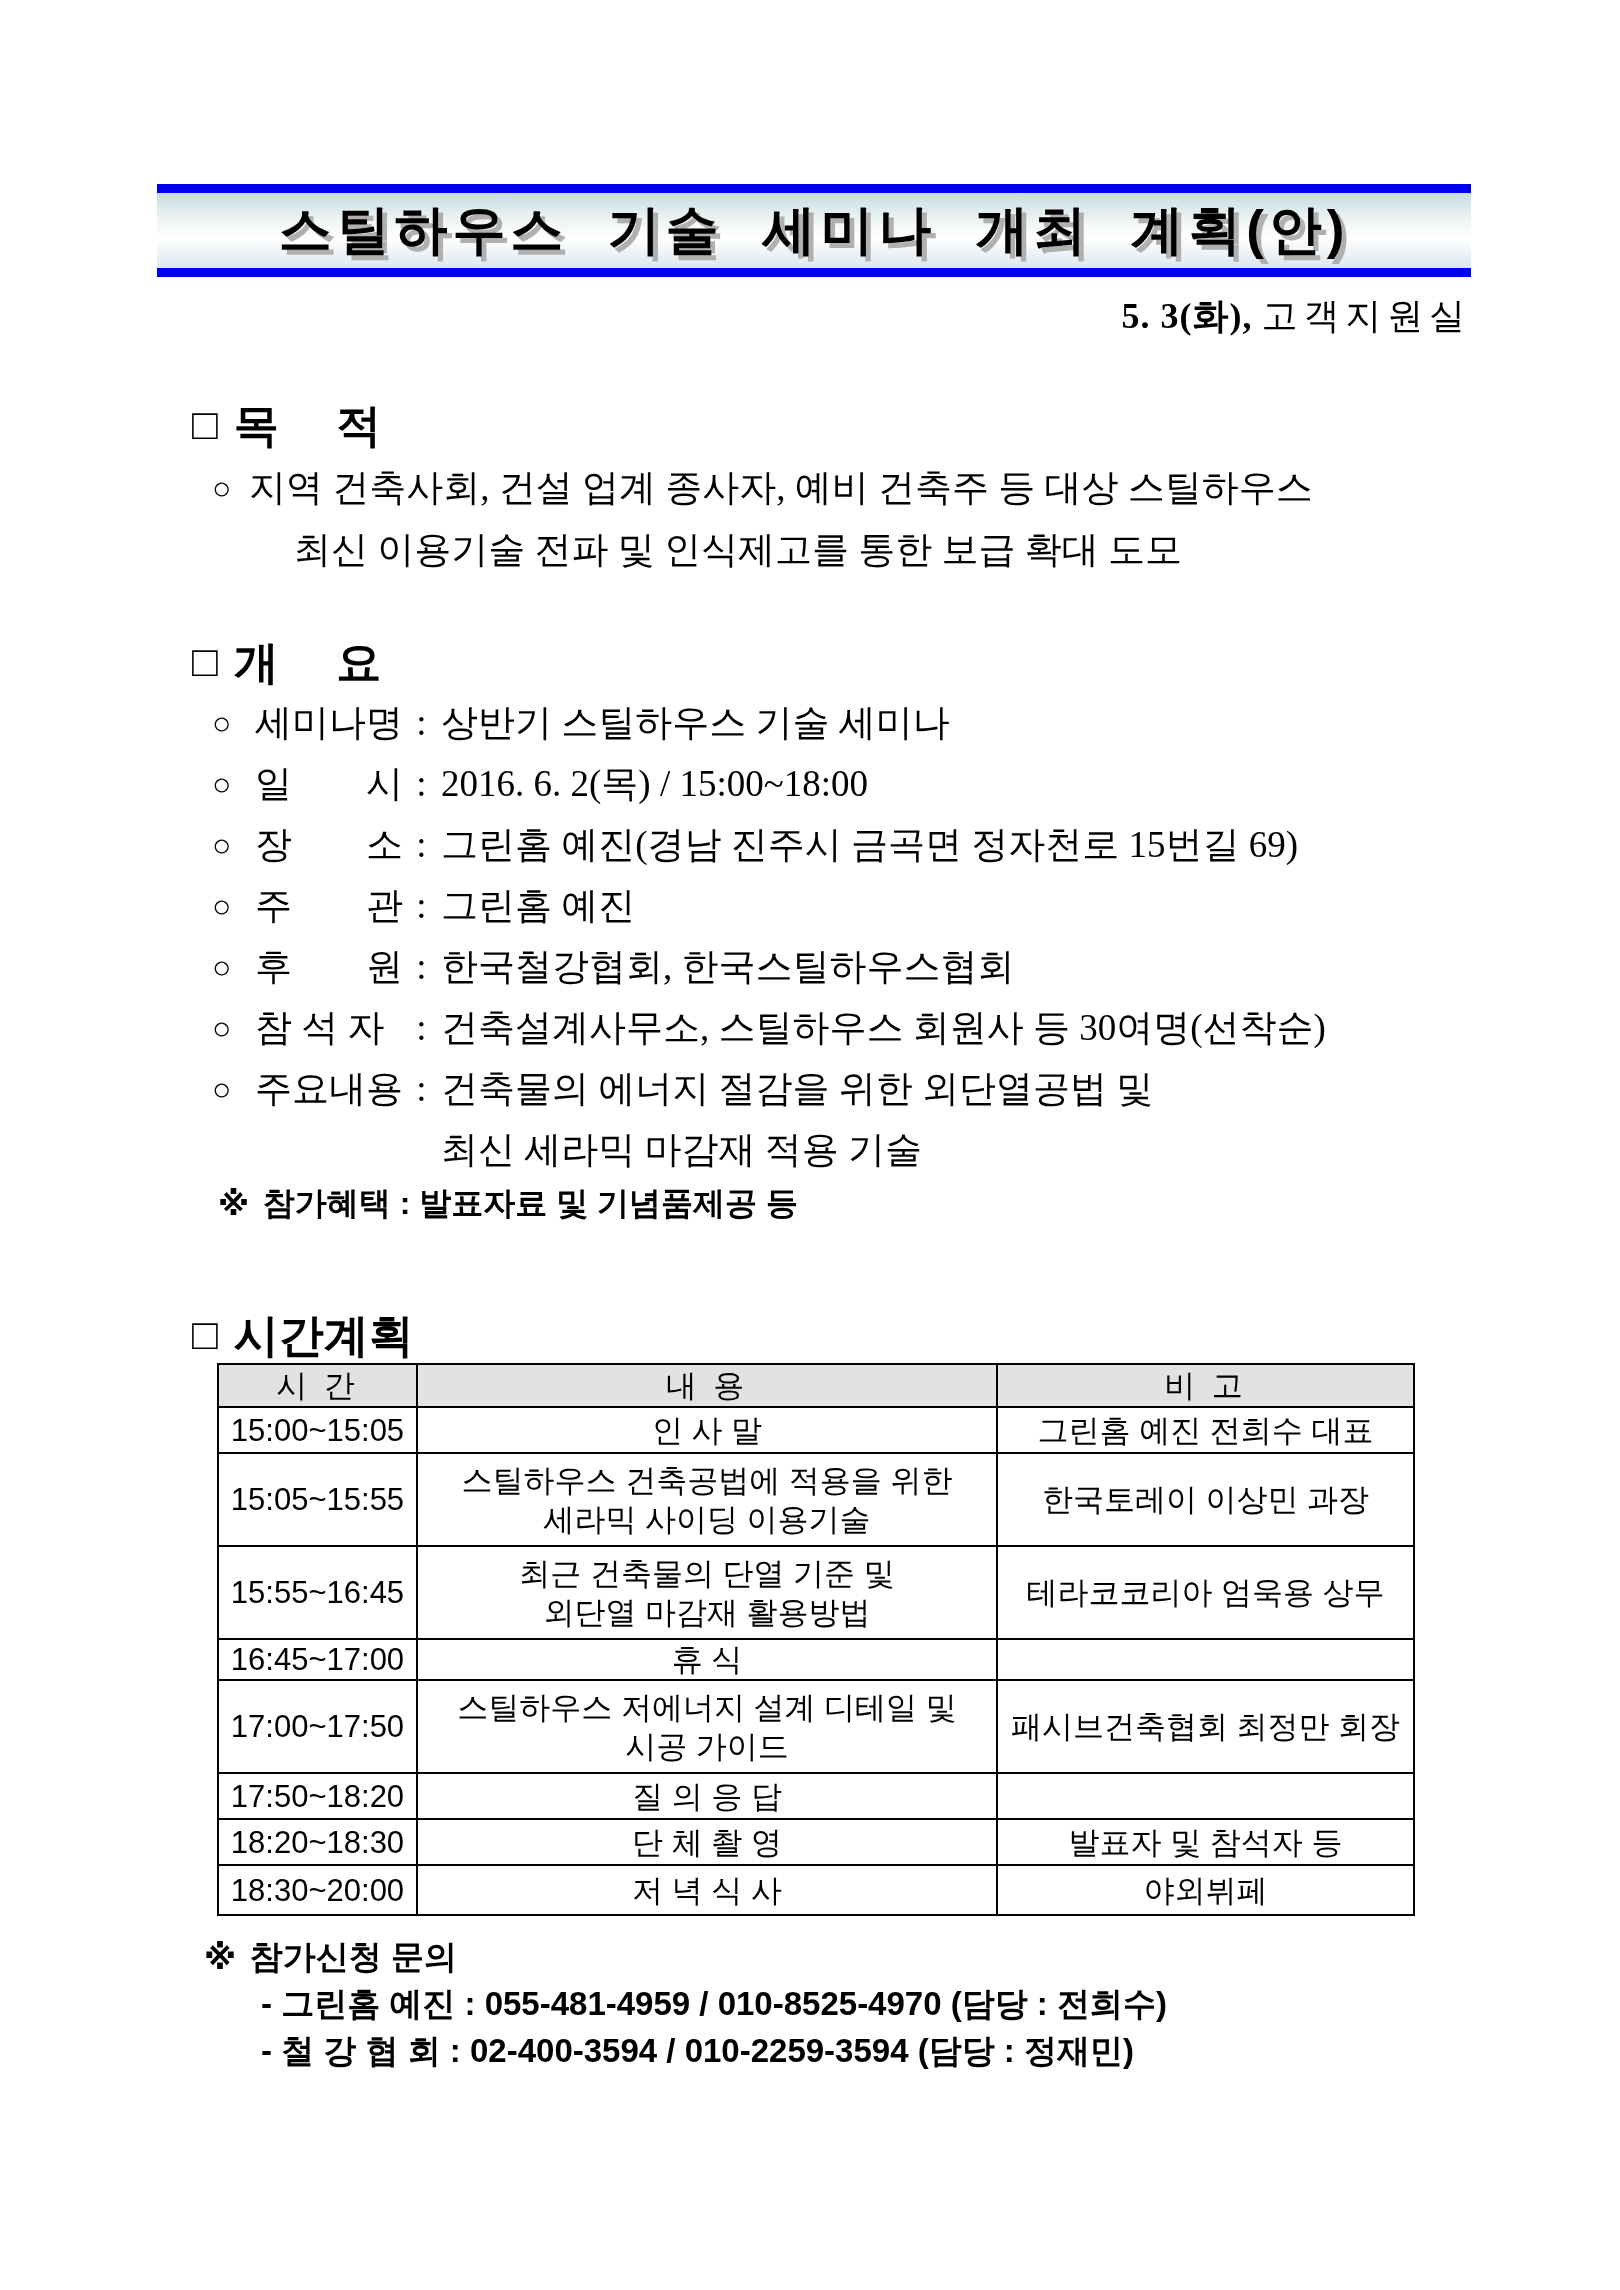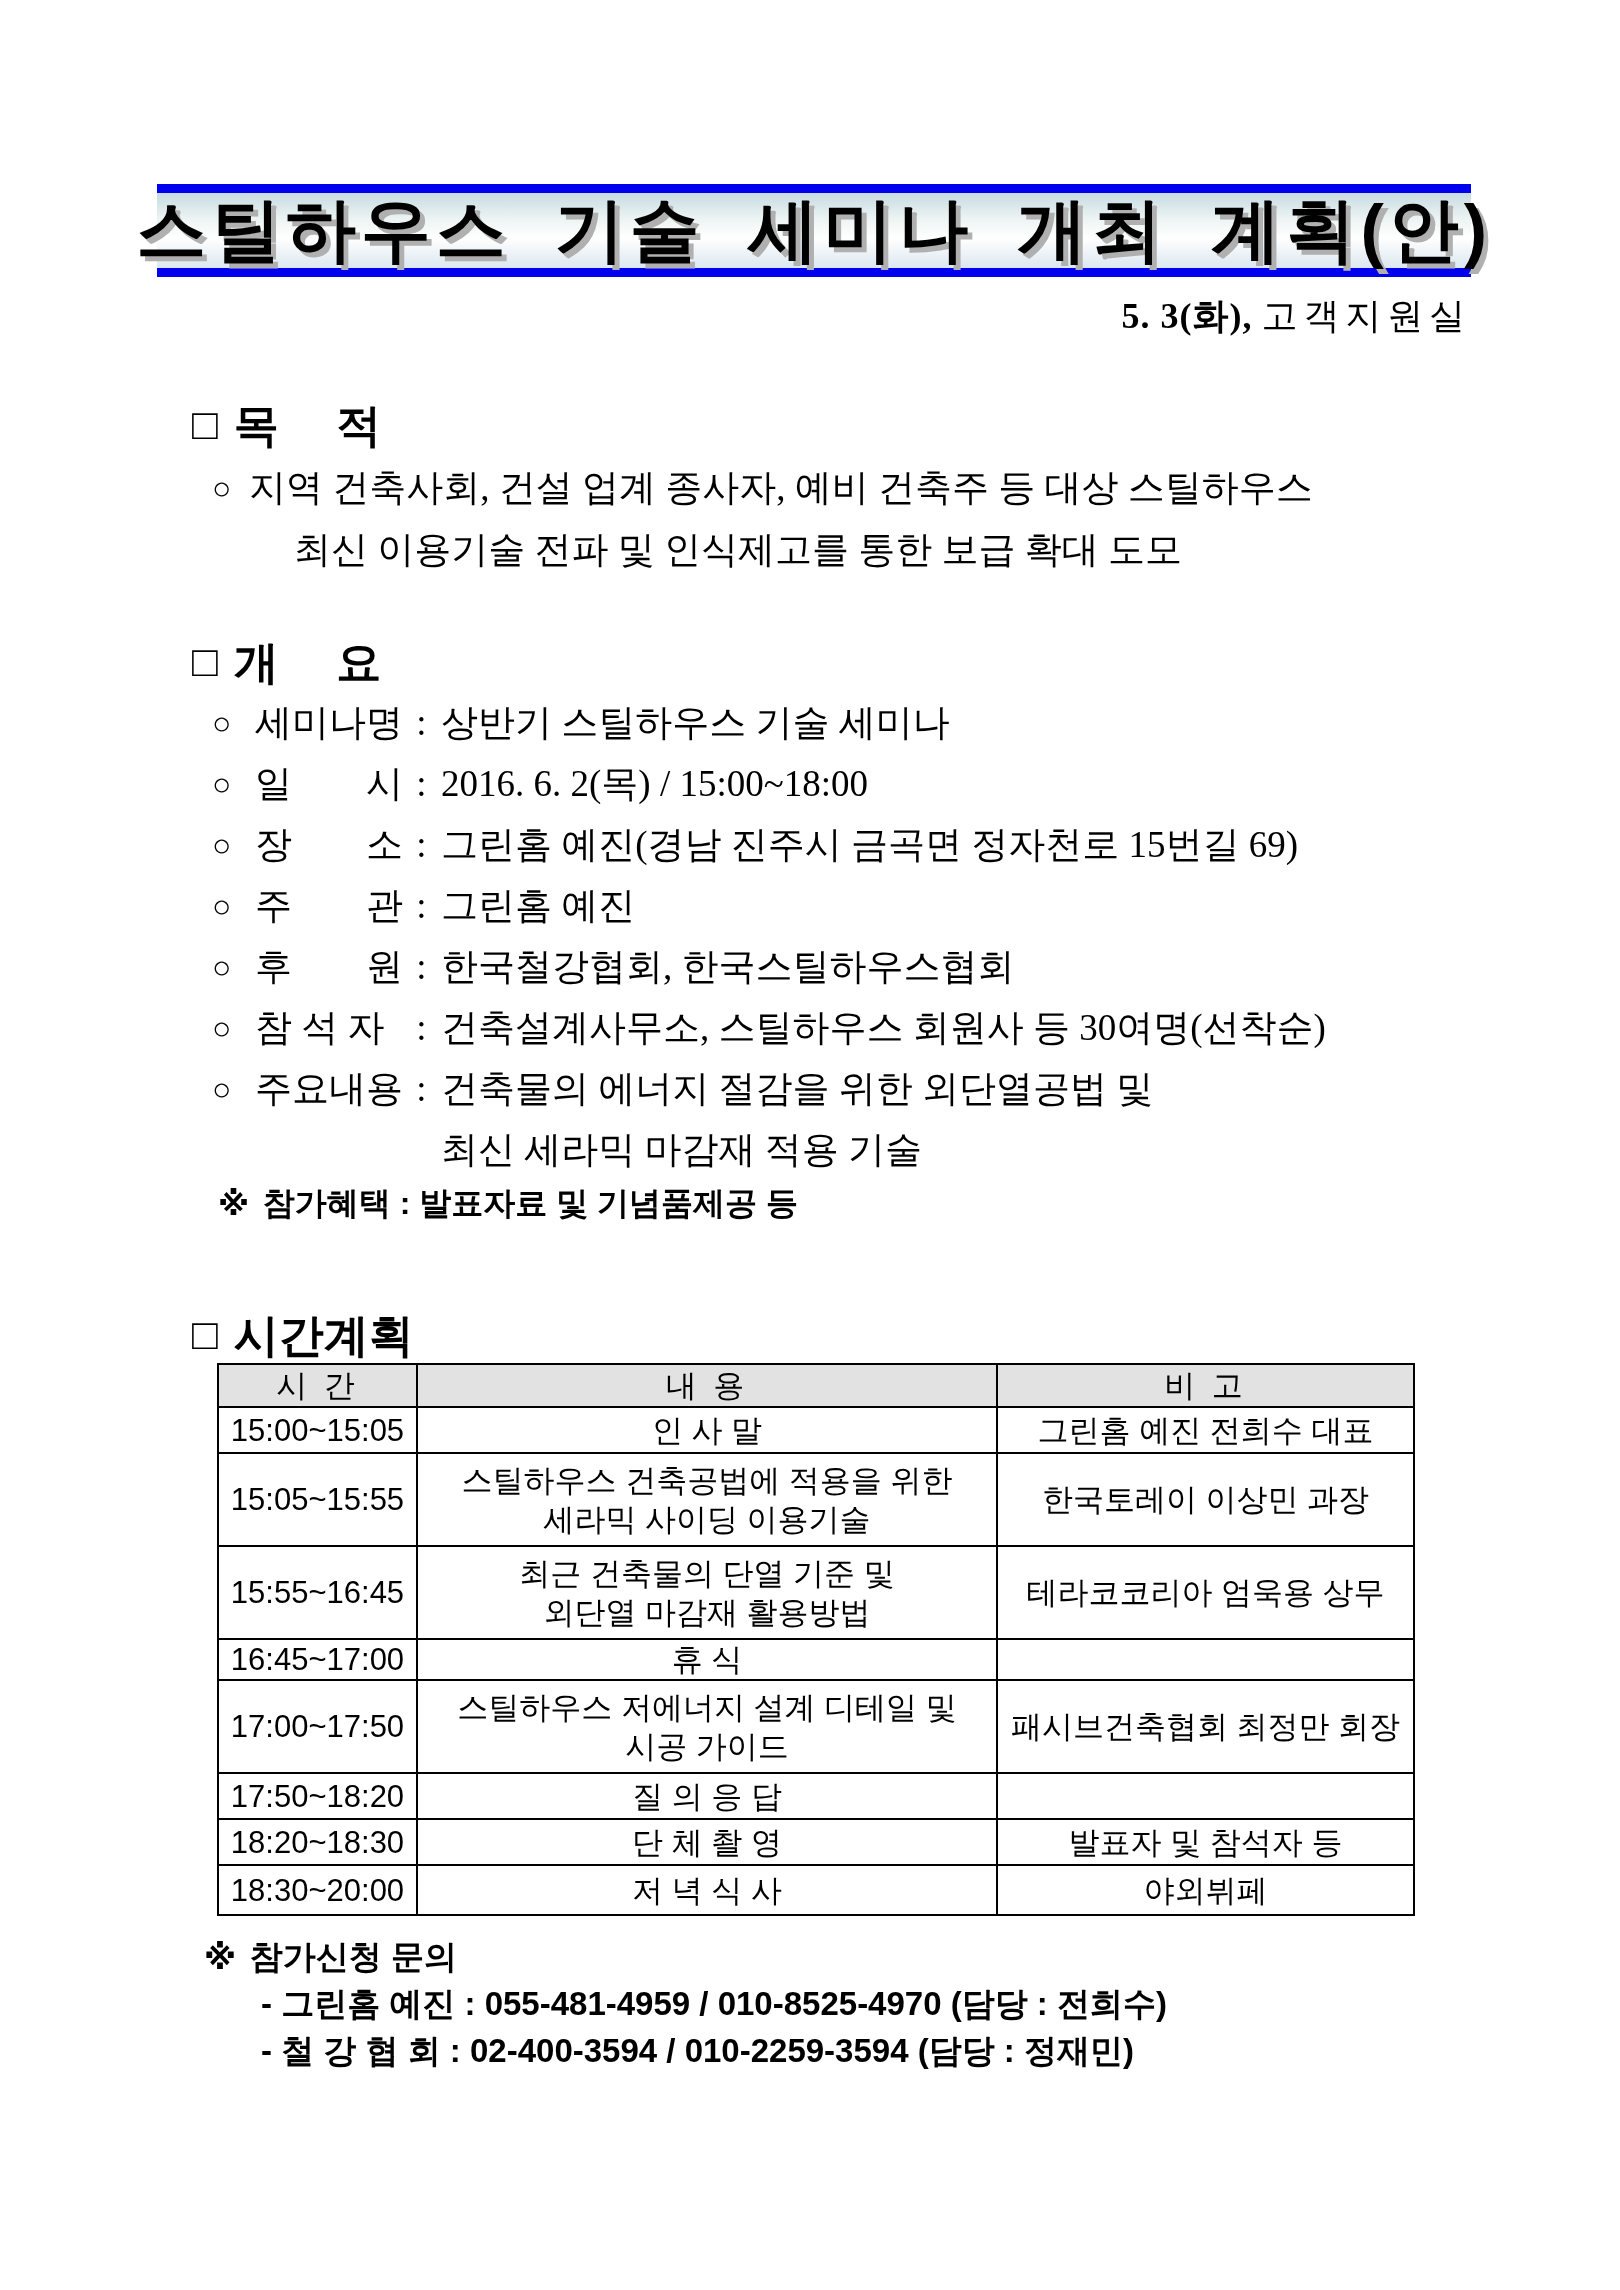--- a/index.html
+++ b/index.html
@@ -26,21 +26,21 @@
     border-top: 9.8px solid #0000ee;
     border-bottom: 9.8px solid #0000ee;
     background: linear-gradient(180deg, #c7dbe2 0%, #edf4f3 35%, #ffffff 60%, #e9f0f5 85%, #dbe7f0 100%);
     display: flex;
     align-items: center;
     justify-content: center;
   }
   .banner .title {
     font-family: "Liberation Sans", "DejaVu Sans", sans-serif;
     font-weight: bold;
-    font-size: 70px;
+    font-size: 53px;
     letter-spacing: 4.9px;
     word-spacing: 19.6px;
     text-shadow: 4.9px 4.9px 0 #b0b0b0;
     white-space: nowrap;
   }
 
   
   .date-line {
     position: absolute;
     top: 292px;

